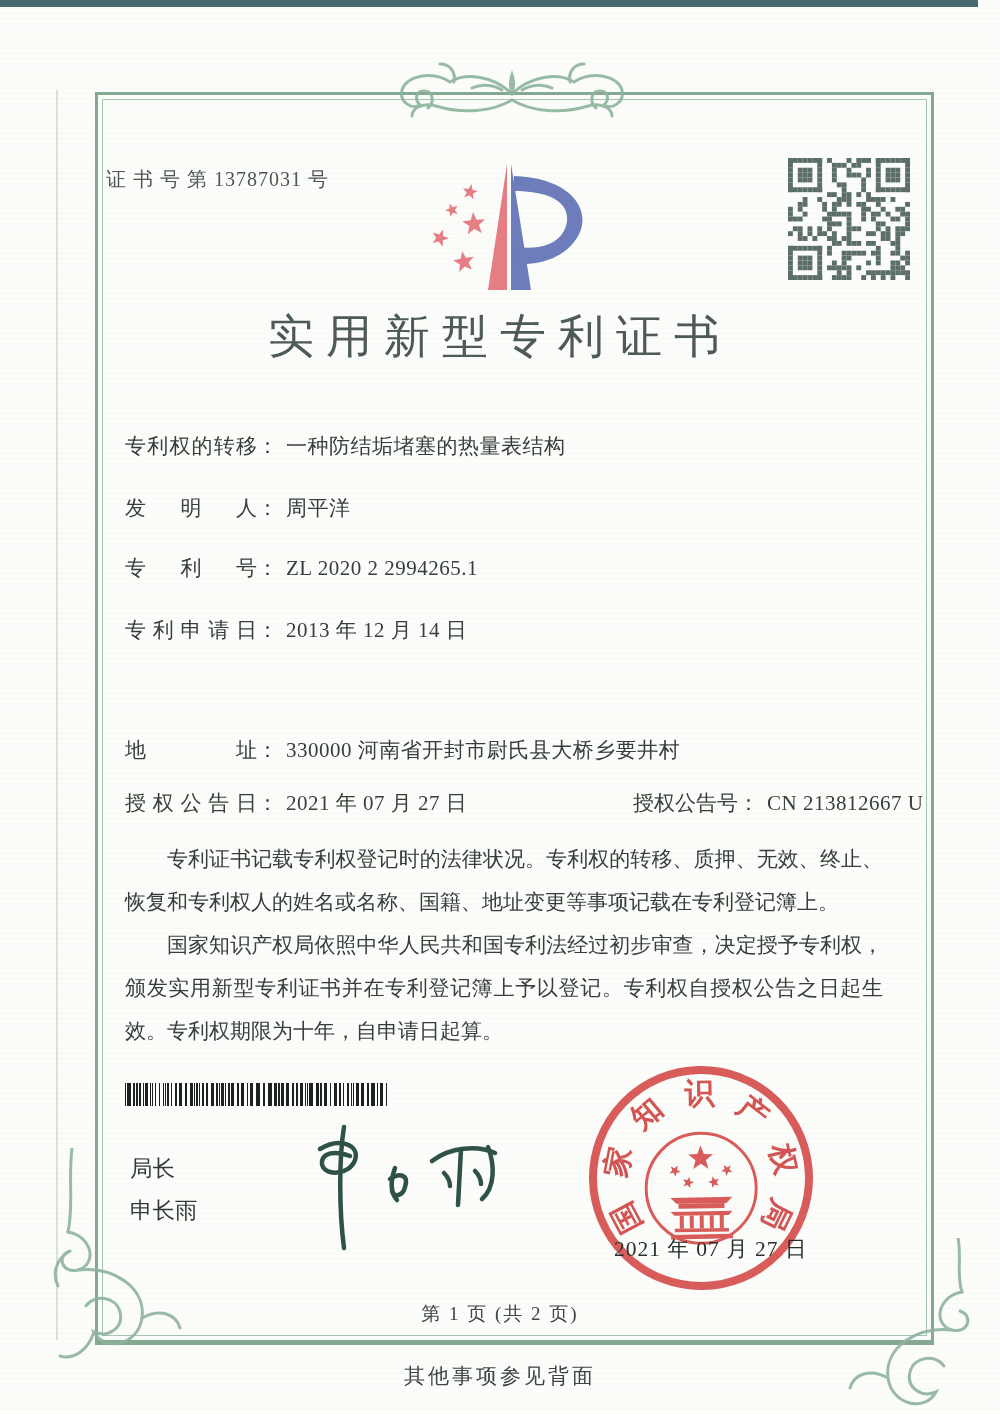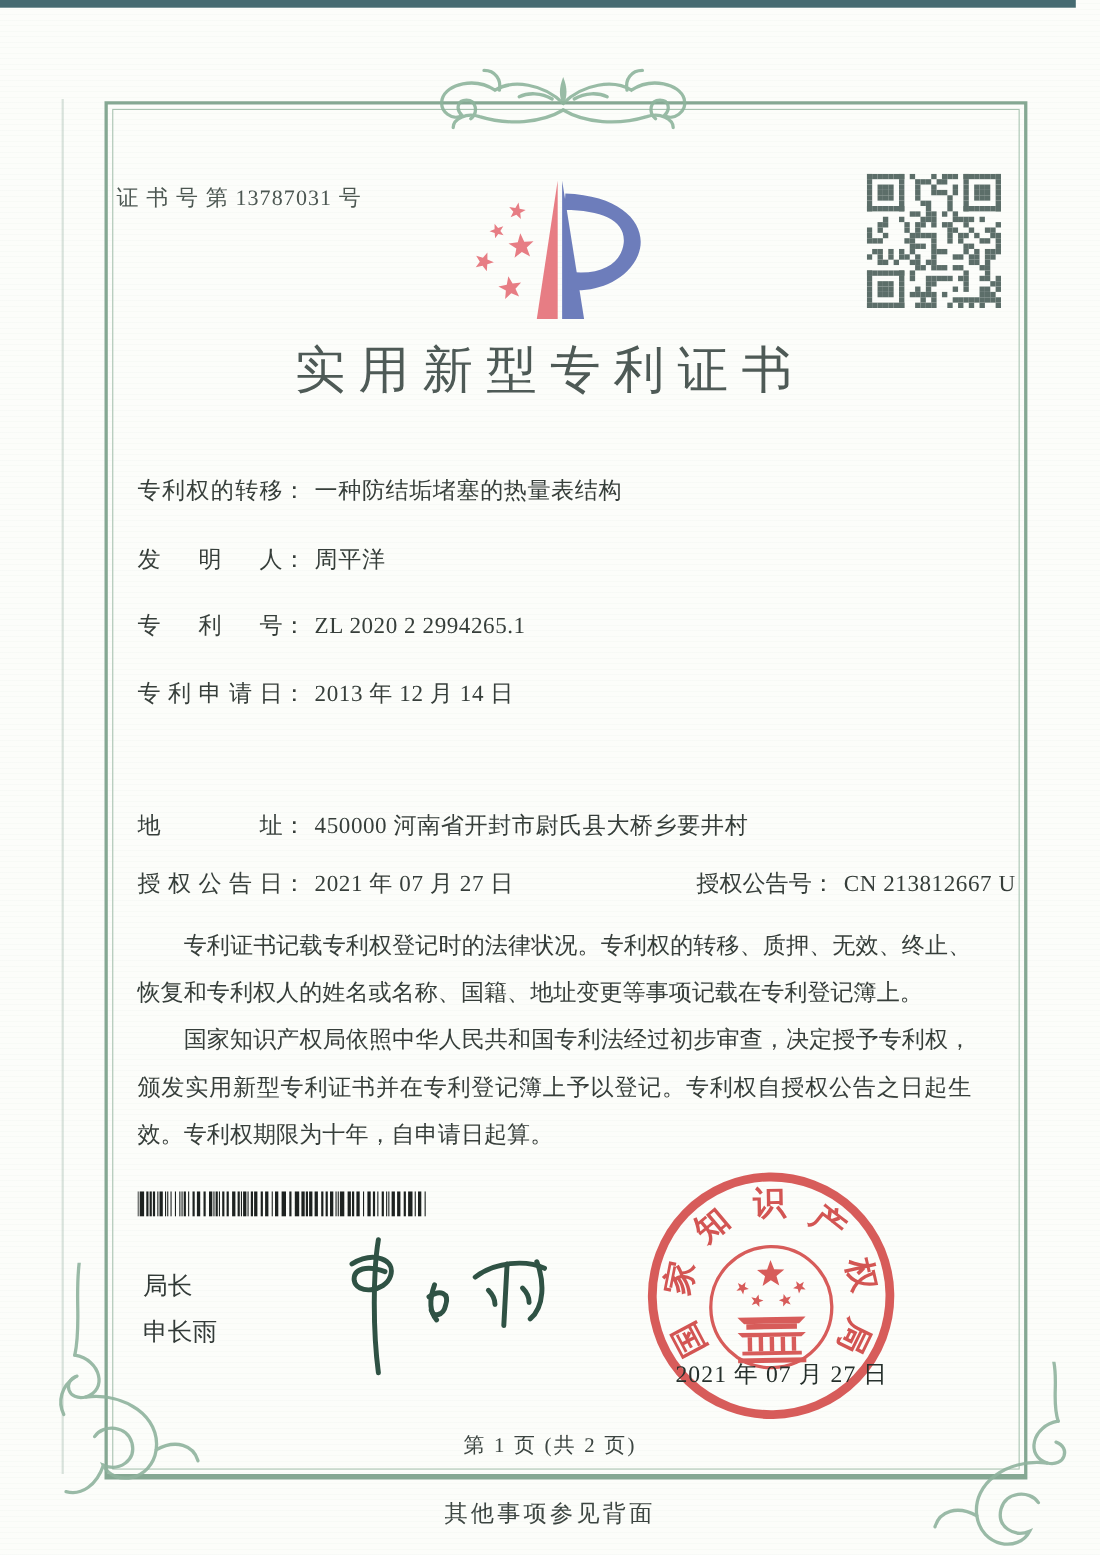--- a/index.html
+++ b/index.html
@@ -425,21 +425,21 @@
   <div class="field-row" style="top:494px">
     <span class="field-label">发明人</span><span class="field-colon">：</span><span class="field-value">周平洋</span>
   </div>
   <div class="field-row" style="top:554px">
     <span class="field-label">专利号</span><span class="field-colon">：</span><span class="field-value">ZL 2020 2 2994265.1</span>
   </div>
   <div class="field-row" style="top:616px">
     <span class="field-label">专利申请日</span><span class="field-colon">：</span><span class="field-value">2013 年 12 月 14 日</span>
   </div>
   <div class="field-row" style="top:736px">
-    <span class="field-label">地址</span><span class="field-colon">：</span><span class="field-value">450000  河南省开封市尉氏县大桥乡要井村</span>
+    <span class="field-label">地址</span><span class="field-colon">：</span><span class="field-value">330000  河南省开封市尉氏县大桥乡要井村</span>
   </div>
   <div class="field-row" style="top:789px">
     <span class="field-label">授权公告日</span><span class="field-colon">：</span><span class="field-value">2021 年 07 月 27 日</span>
     <span class="grant-second">
       <span>授权公告号</span><span class="field-colon">：</span><span class="field-value">CN 213812667 U</span>
     </span>
   </div>
 
   <div class="paras">
     <p>专利证书记载专利权登记时的法律状况。专利权的转移、质押、无效、终止、恢复和专利权人的姓名或名称、国籍、地址变更等事项记载在专利登记簿上。</p>

